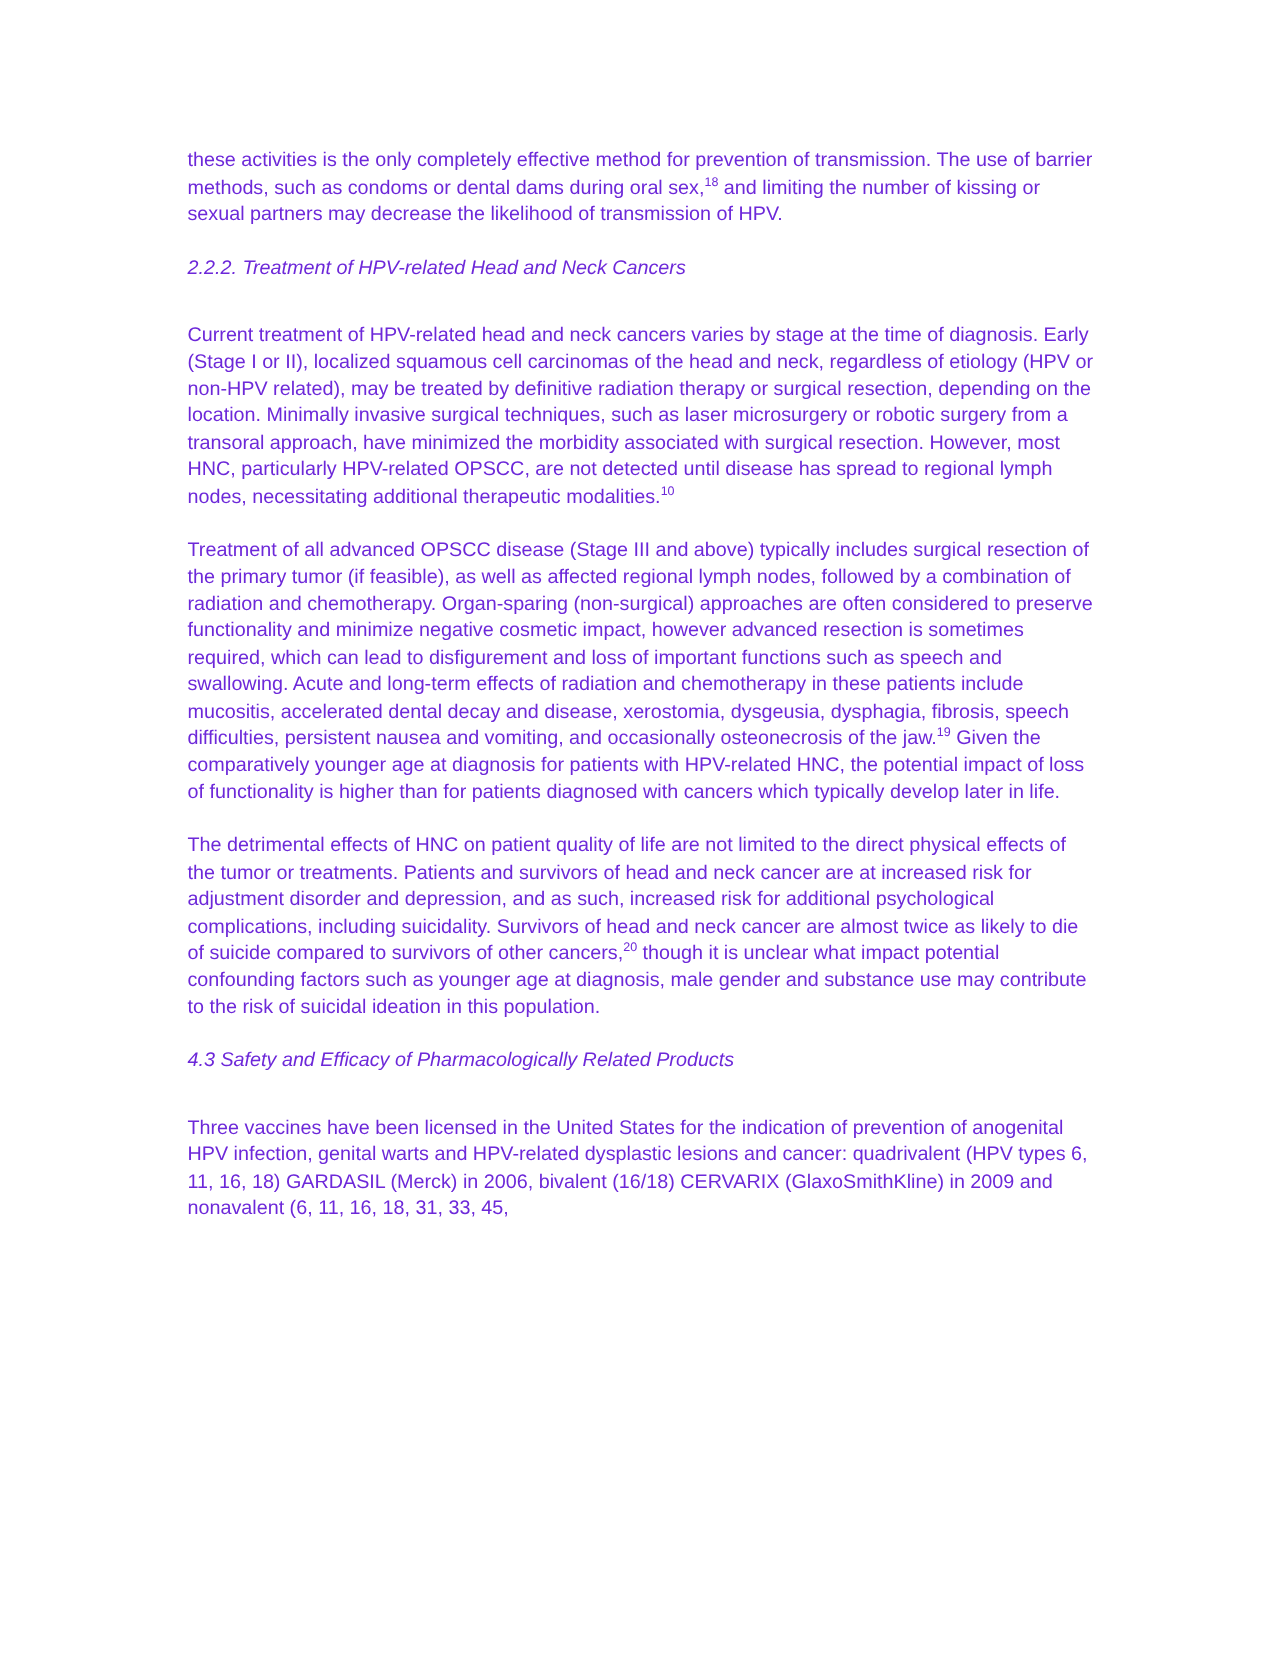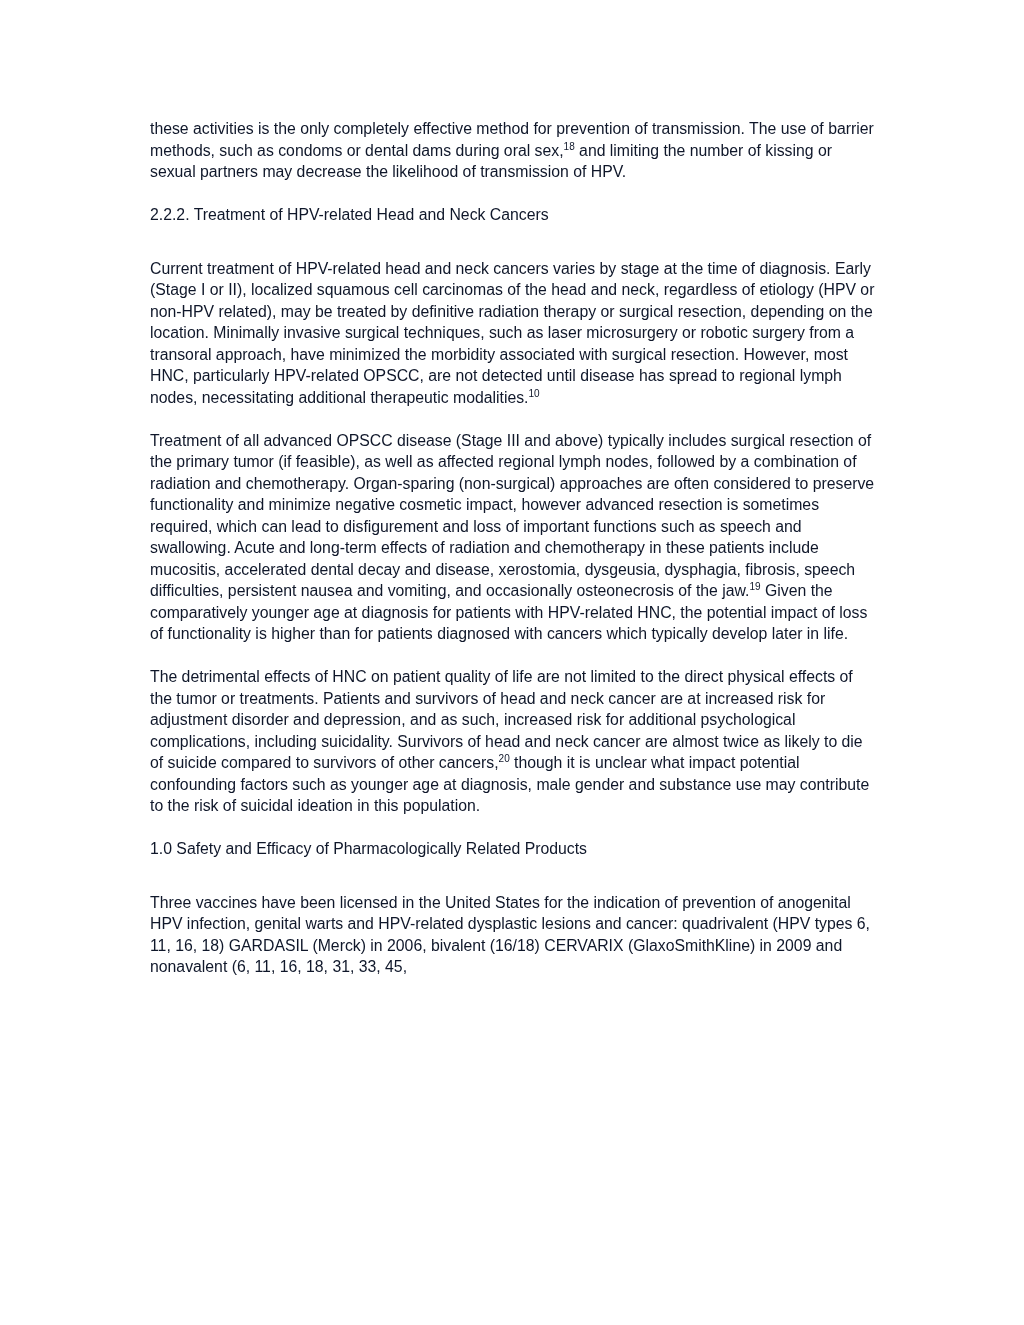--- a/index.html
+++ b/index.html
@@ -9,30 +9,31 @@
   }
   .doc-page {
     width: 1024px;
     height: 1325px;
     background: #ffffff;
     box-sizing: border-box;
     padding: 118px 148px 0 150px;
     font-family: "Liberation Sans", "DejaVu Sans", sans-serif;
     font-size: 15.8px;
     line-height: 21.5px;
-    color: #0f172a;
+    color: #6d28d9;
     overflow: hidden;
   }
   .para {
     margin: 0 0 21.5px 0;
     text-align: left;
   }
   .heading {
     margin: 18px 0 32px 0;
     font-weight: 400;
+    font-style: italic;
   }
   sup.fnref {
     font-size: 10px;
     line-height: 0;
     vertical-align: super;
   }
 </style>
 </head>
 <body>
 
@@ -42,17 +43,17 @@
 
 
   <p class="para heading">2.2.2. Treatment of HPV-related Head and Neck Cancers</p>
 
   <p class="para"><span>Current treatment of HPV-related head and neck cancers varies by stage at the time of diagnosis. Early (Stage I or II), localized squamous cell carcinomas of the head and neck, regardless of etiology (HPV or non-HPV related), may be treated by definitive radiation therapy or surgical resection, depending on the location. Minimally invasive surgical techniques, such as laser microsurgery or robotic surgery from a transoral approach, have minimized the morbidity associated with surgical resection. However, most HNC, particularly HPV-related OPSCC, are not detected until disease has spread to regional lymph nodes, necessitating additional therapeutic modalities.</span><sup class="fnref">10</sup></p>
 
   <p class="para"><span>Treatment of all advanced OPSCC disease (Stage III and above) typically includes surgical resection of the primary tumor (if feasible), as well as affected regional lymph nodes, followed by a combination of radiation and chemotherapy. Organ-sparing (non-surgical) approaches are often considered to preserve functionality and minimize negative cosmetic impact, however advanced resection is sometimes required, which can lead to disfigurement and loss of important functions such as speech and swallowing. Acute and long-term effects of radiation and chemotherapy in these patients include mucositis, accelerated dental decay and disease, xerostomia, dysgeusia, dysphagia, fibrosis, speech difficulties, persistent nausea and vomiting, and occasionally osteonecrosis of the jaw.</span><sup class="fnref">19</sup><span> Given the comparatively younger age at diagnosis for patients with HPV-related HNC, the potential impact of loss of functionality is higher than for patients diagnosed with cancers which typically develop later in life.</span></p>
 
   <p class="para"><span>The detrimental effects of HNC on patient quality of life are not limited to the direct physical effects of the tumor or treatments. Patients and survivors of head and neck cancer are at increased risk for adjustment disorder and depression, and as such, increased risk for additional psychological complications, including suicidality.  Survivors of head and neck cancer are almost twice as likely to die of suicide compared to survivors of other cancers,</span><sup class="fnref">20</sup><span> though it is unclear what impact potential confounding factors such as younger age at diagnosis, male gender and substance use may contribute to the risk of suicidal ideation in this population.</span></p>
 
-  <p class="para heading">1.0 Safety and Efficacy of Pharmacologically Related Products</p>
+  <p class="para heading">4.3 Safety and Efficacy of Pharmacologically Related Products</p>
 
   <p class="para"><span>Three vaccines have been licensed in the United States for the indication of prevention of anogenital HPV infection, genital warts and HPV-related dysplastic lesions and cancer: quadrivalent (HPV types 6, 11, 16, 18) GARDASIL (Merck) in 2006, bivalent (16/18) CERVARIX (GlaxoSmithKline) in 2009 and nonavalent (6, 11, 16, 18, 31, 33, 45,</span></p>
 
 </div>
 
 </body></html>

